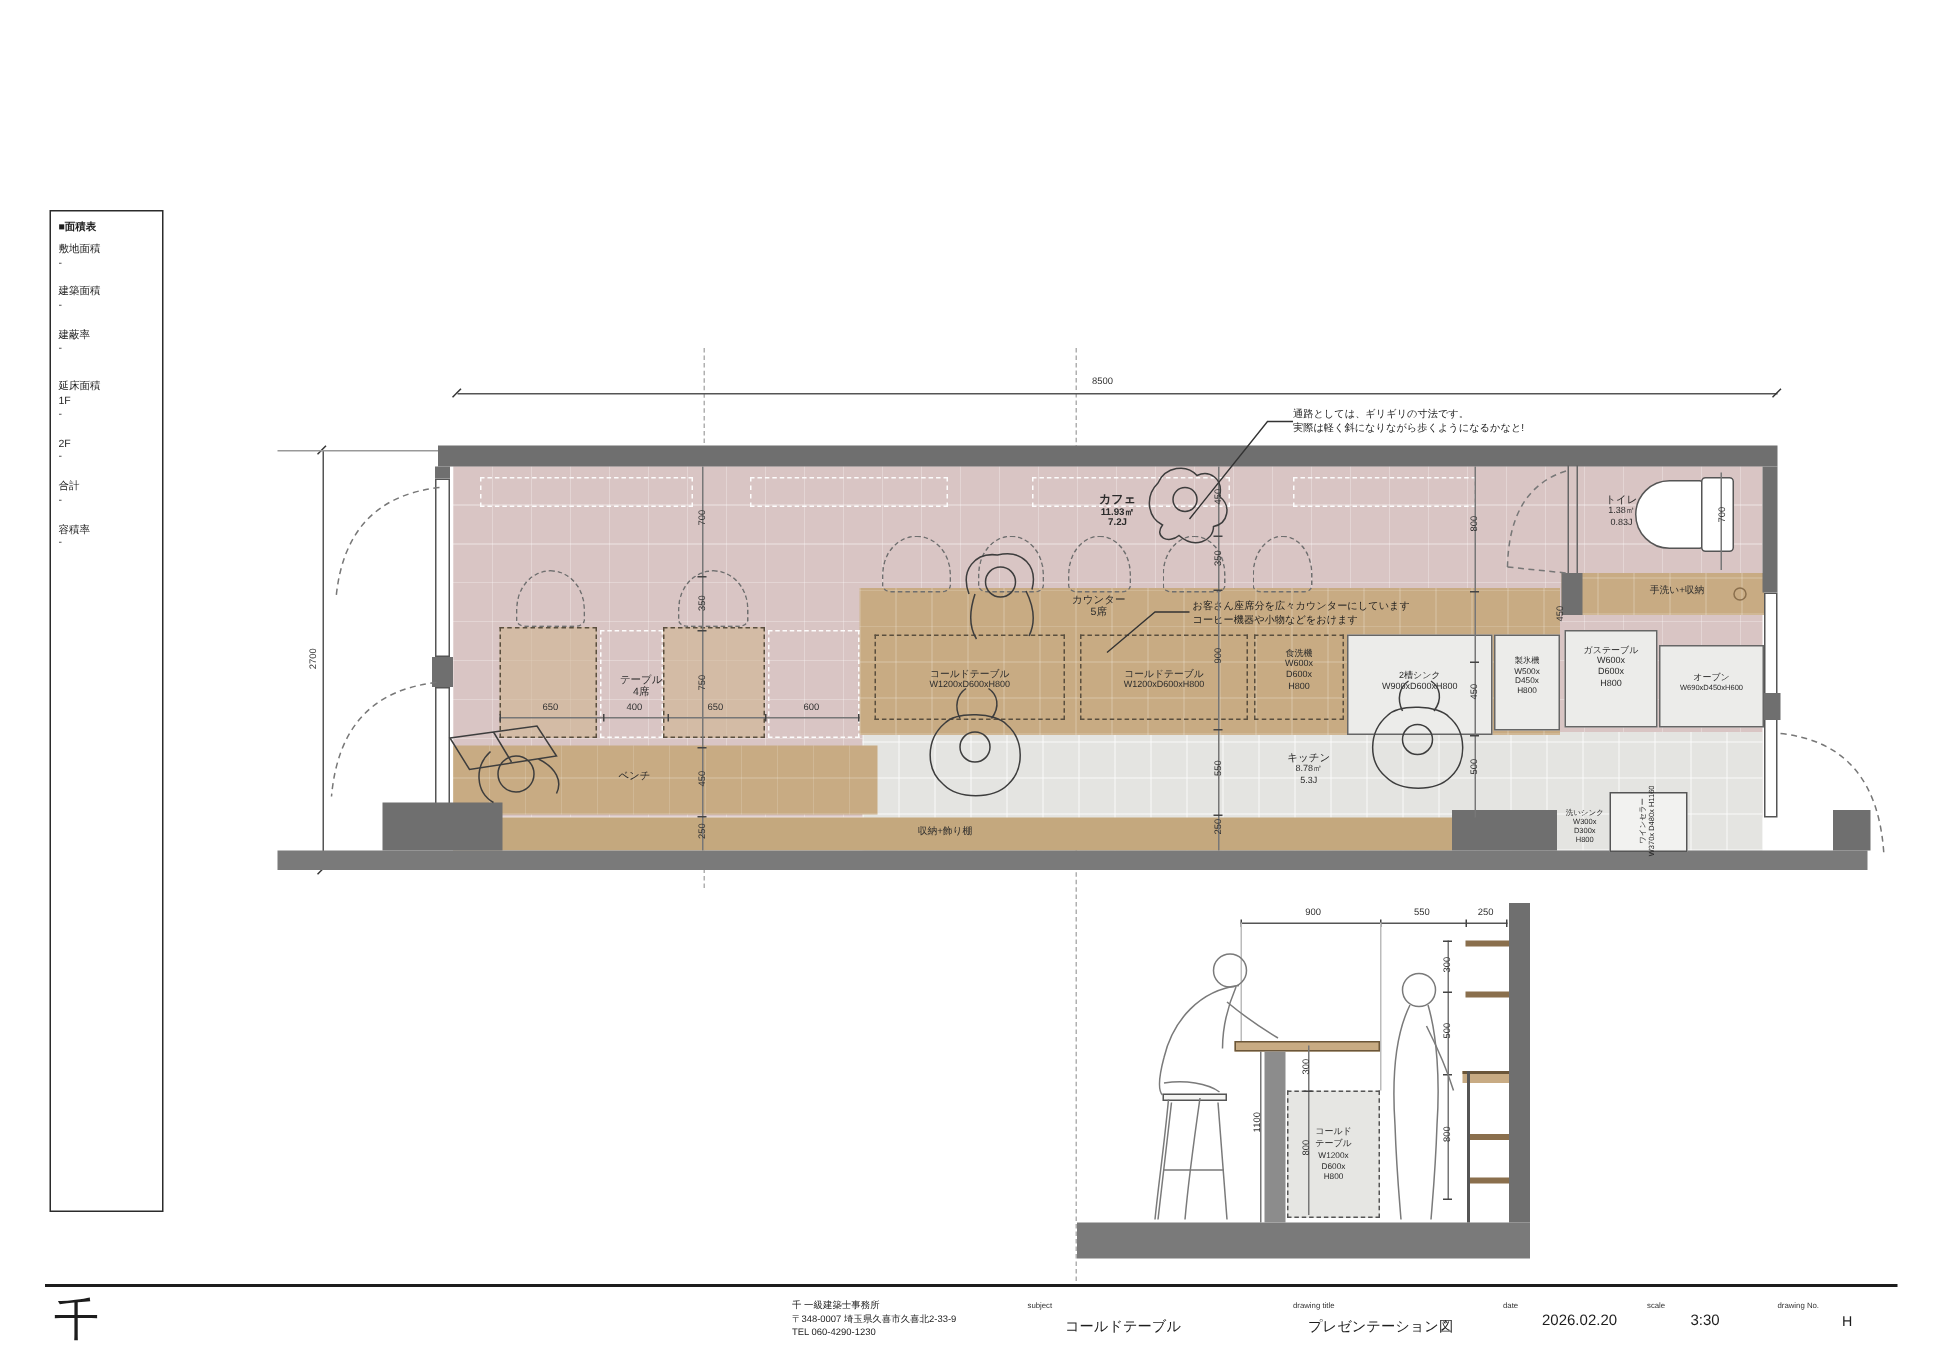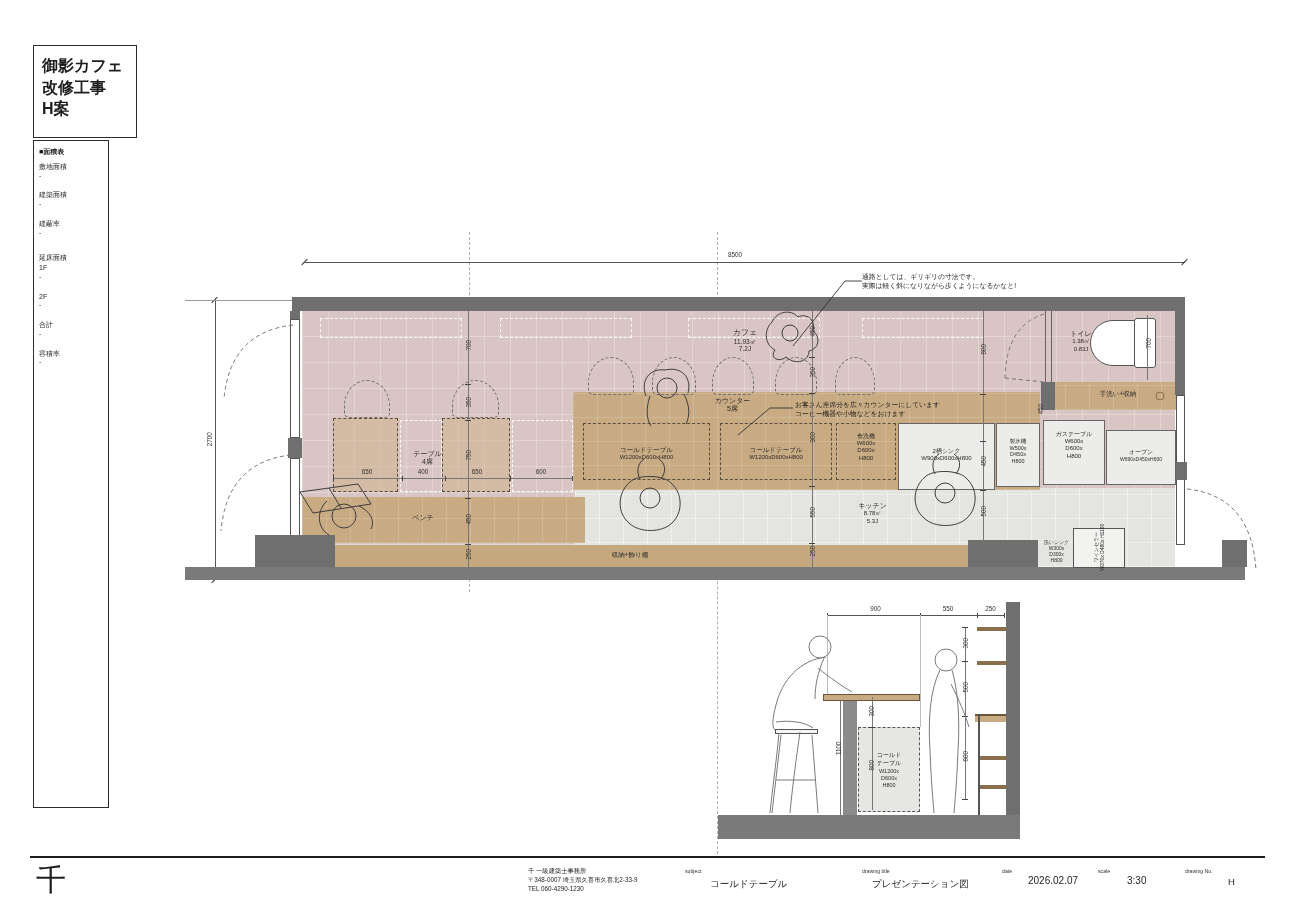--- a/index.html
+++ b/index.html
@@ -54,25 +54,20 @@
   .bar-val{position:absolute;color:#1d1d1d;}
   .logo{left:36px;top:860px;font-size:30px;color:#1d1d1d;font-family:"Liberation Serif","DejaVu Serif",serif;}
   .company{left:528px;top:866px;font-size:6.3px;line-height:1.45;color:#222;}
   .rot-box{position:absolute;transform:rotate(-90deg);transform-origin:center;text-align:center;line-height:1.25;}
 </style>
 </head>
 <body>
 
 <div class="page">
 
-  <div class="abs title-block">
-    <div>御影カフェ</div>
-    <div>改修工事</div>
-    <div>H案</div>
-  </div>
 
   <div class="abs area-table">
     <div class="area-hd">■面積表</div>
     <div class="area-row tight">
       <div>敷地面積</div>
       <div class="area-val">-</div>
     </div>
       <div style="height:10px"></div>
     <div class="area-row tight">
       <div>建築面積</div>
@@ -218,21 +213,21 @@
   <div class="abs" style="left:1134px;top:318px;width:22px;height:50px;background:#fff;border:1px solid #555;border-radius:3px;"></div>
 
   <div class="chair" style="left:588px;top:357px;width:44px;height:36px;"></div>
   <div class="chair" style="left:652px;top:357px;width:42px;height:36px;"></div>
   <div class="chair" style="left:712px;top:357px;width:40px;height:36px;"></div>
   <div class="chair" style="left:775px;top:357px;width:40px;height:36px;"></div>
   <div class="chair" style="left:835px;top:357px;width:38px;height:36px;"></div>
   <div class="chair" style="left:344px;top:380px;width:44px;height:36px;"></div>
   <div class="chair" style="left:452px;top:380px;width:45px;height:36px;"></div>
 
-  <div class="lbl" style="left:705px;top:328px;width:80px;">
+  <div class="lbl" style="left:705px;top:328px;width:80px;font-weight:bold;">
     <div class="f8">カフェ</div>
     <div class="f65">11.93㎡</div>
     <div class="f65">7.2J</div>
   </div>
   <div class="lbl" style="left:845px;top:502px;width:55px;">
     <div class="f7">キッチン</div>
     <div class="f6">8.78㎡</div>
     <div class="f6">5.3J</div>
   </div>
   <div class="lbl" style="left:1058px;top:330px;width:46px;">
@@ -411,19 +406,19 @@
   <div class="abs company">
     <div>千 一級建築士事務所</div>
     <div>〒348-0007 埼玉県久喜市久喜北2-33-9</div>
     <div>TEL 060-4290-1230</div>
   </div>
   <div class="bar-lab" style="left:685px;top:868px;">subject</div>
   <div class="bar-val" style="left:710px;top:878px;font-size:9.5px;">コールドテーブル</div>
   <div class="bar-lab" style="left:862px;top:868px;">drawing title</div>
   <div class="bar-val" style="left:872px;top:878px;font-size:9.5px;">プレゼンテーション図</div>
   <div class="bar-lab" style="left:1002px;top:868px;">date</div>
-  <div class="bar-val" style="left:1028px;top:875px;font-size:10px;">2026.02.07</div>
+  <div class="bar-val" style="left:1028px;top:875px;font-size:10px;">2026.02.20</div>
   <div class="bar-lab" style="left:1098px;top:868px;">scale</div>
   <div class="bar-val" style="left:1127px;top:875px;font-size:10px;">3:30</div>
   <div class="bar-lab" style="left:1185px;top:868px;">drawing No.</div>
   <div class="bar-val" style="left:1228px;top:876px;font-size:9.5px;">H</div>
 
 </div>
 
 </body></html>

